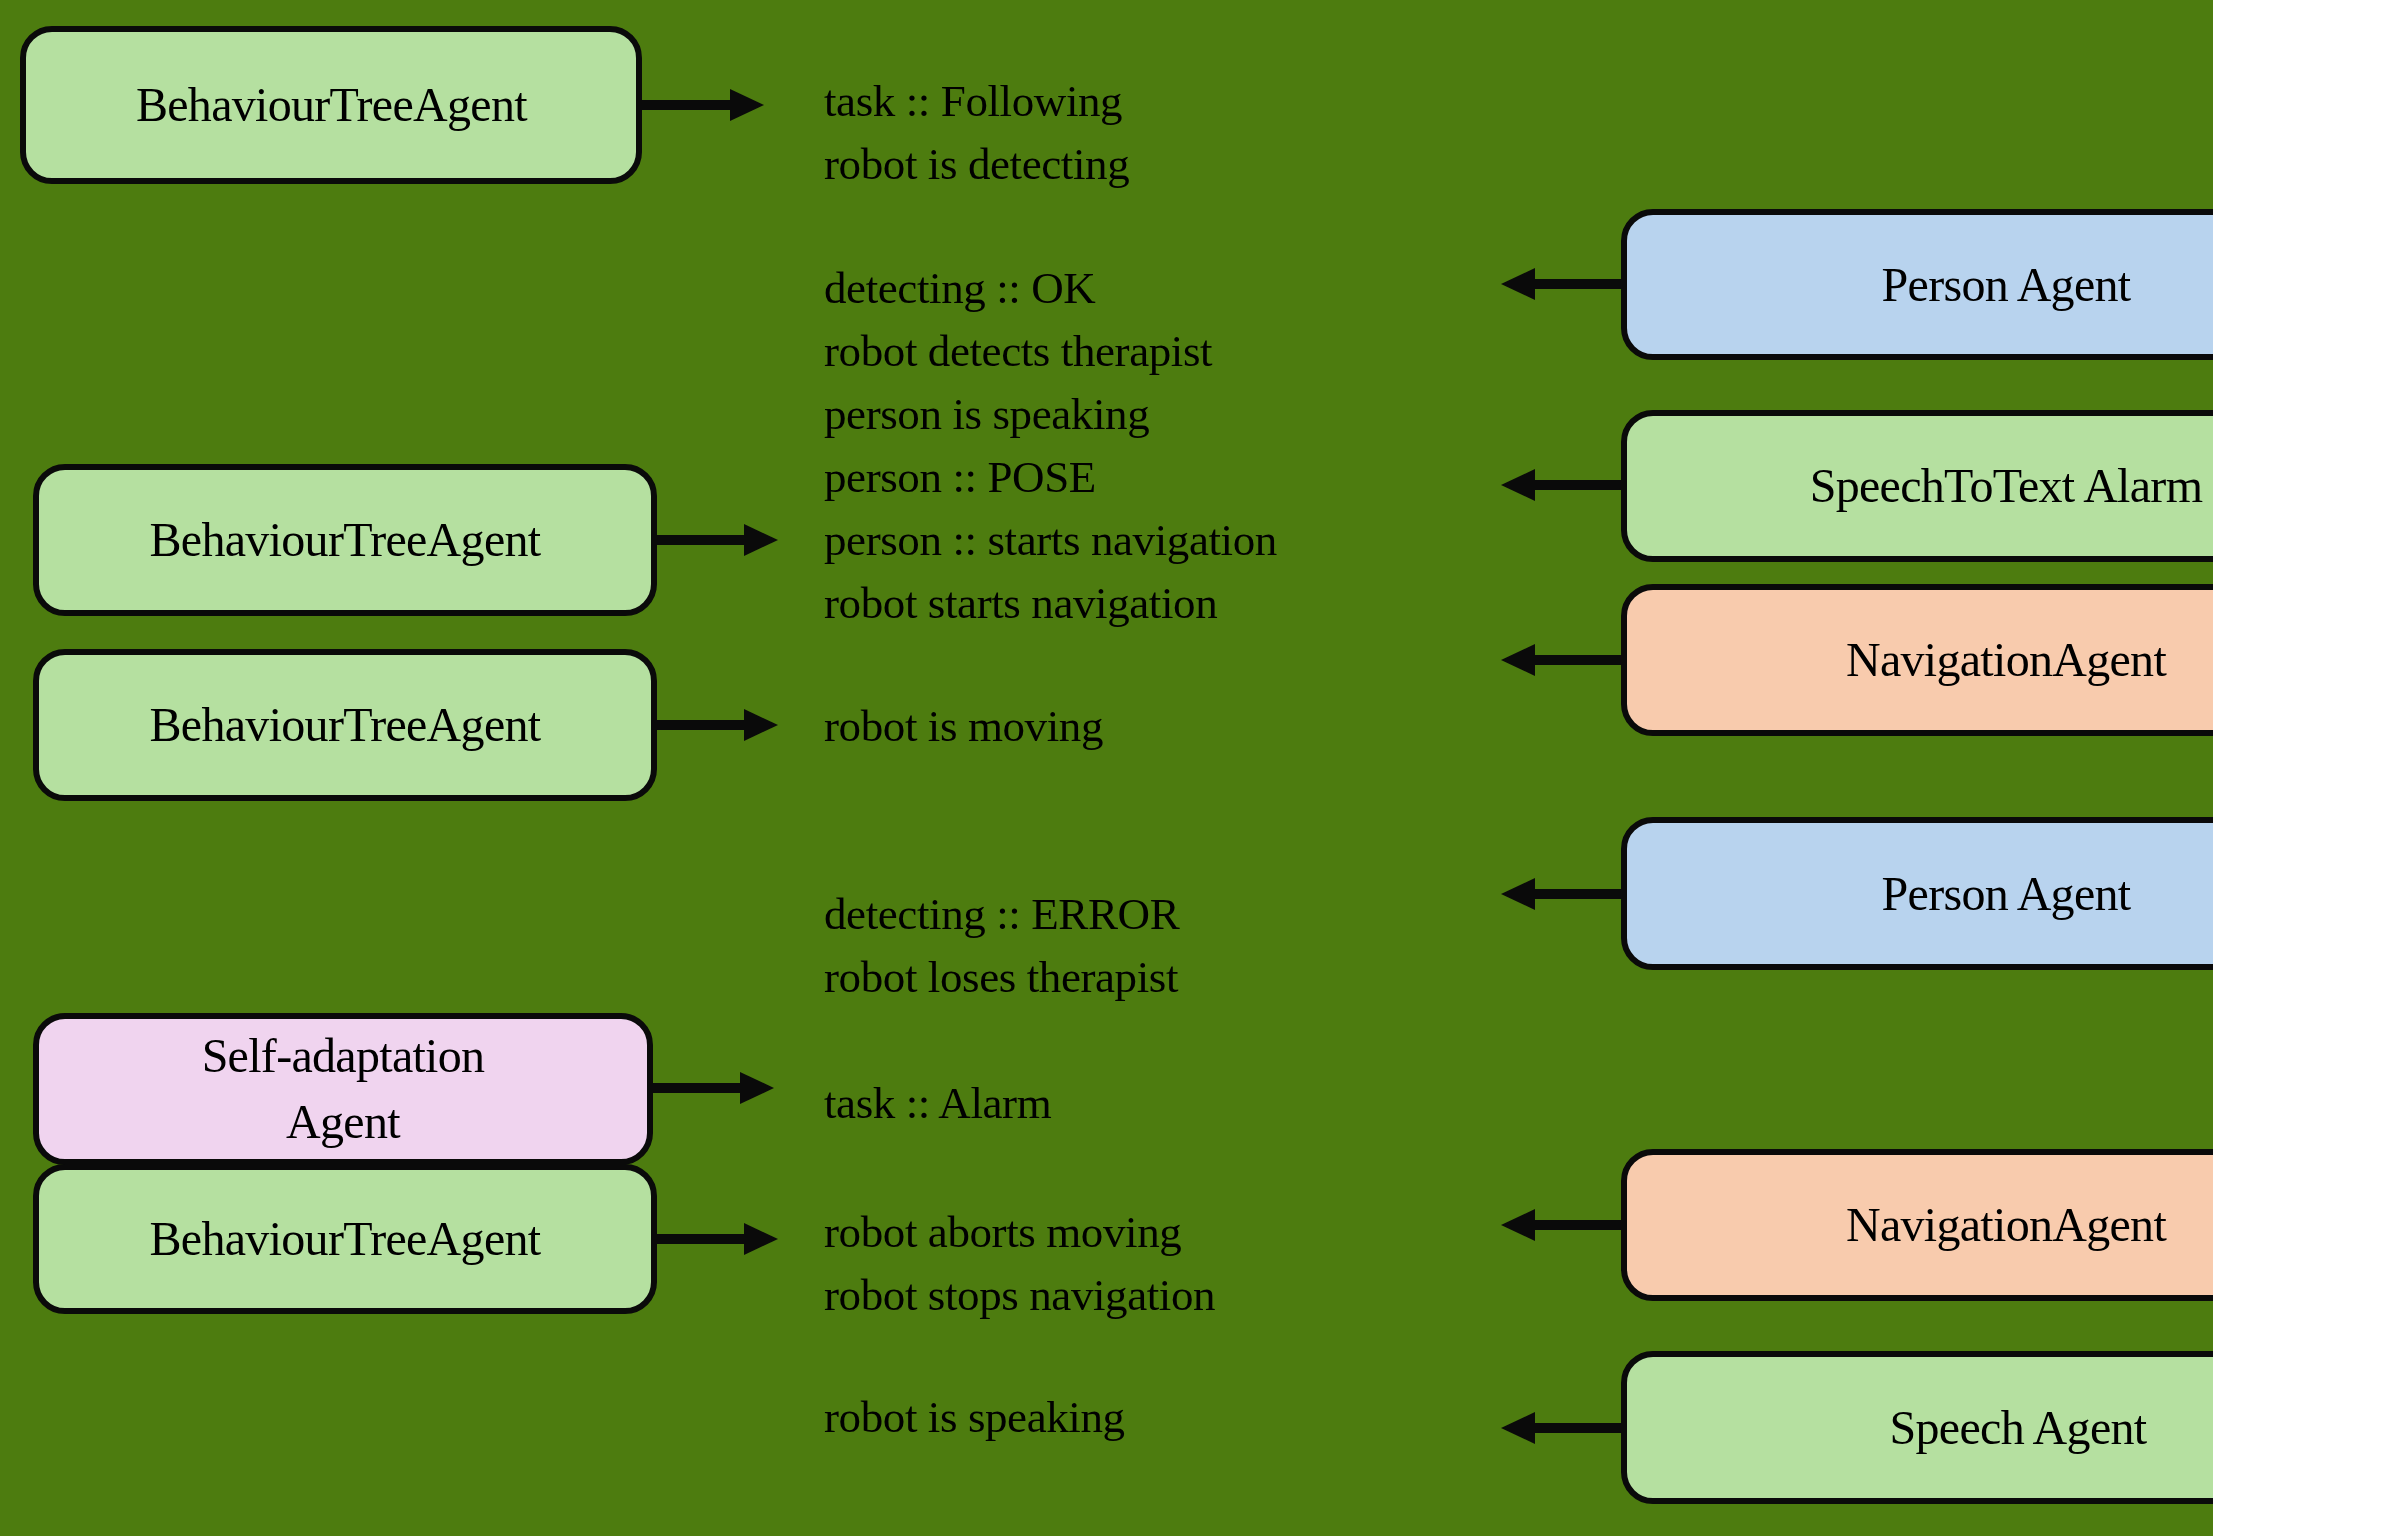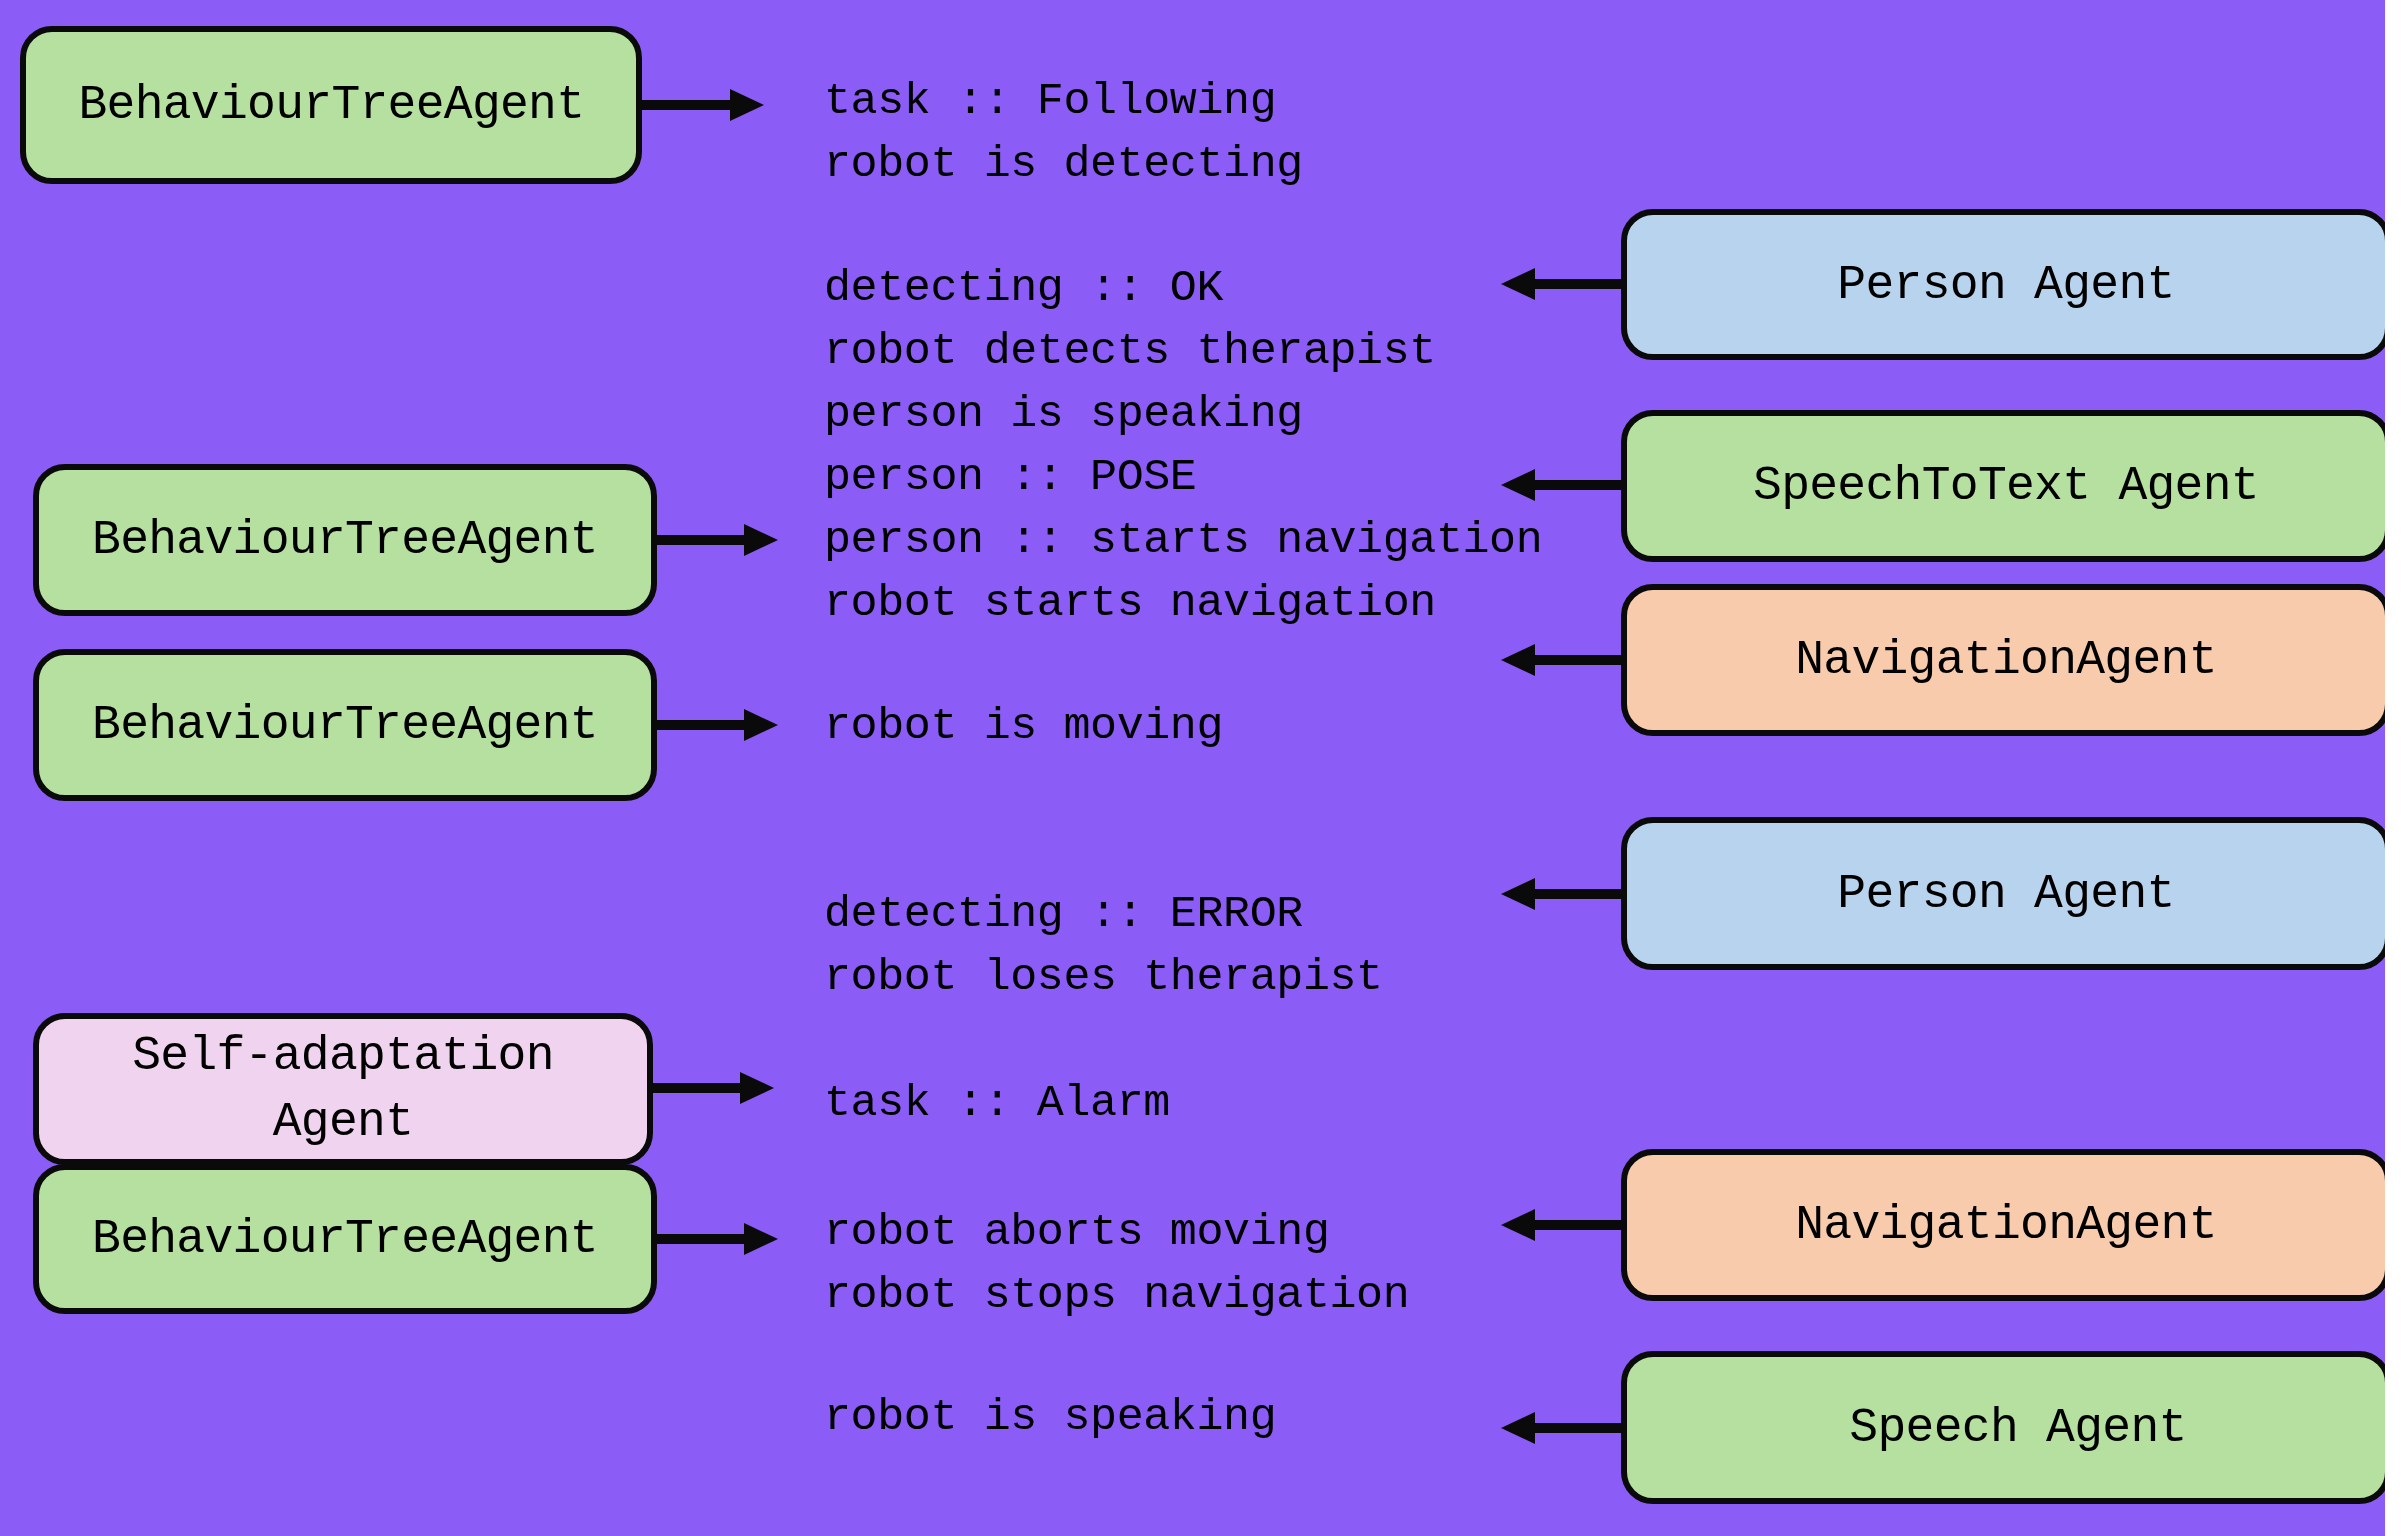--- a/index.html
+++ b/index.html
@@ -1,21 +1,21 @@
 <!DOCTYPE html>
 <html style="font-size:11.7px"><head>
 <meta charset="utf-8">
 <style>
   html, body { margin: 0; padding: 0; background: #ffffff; }
   .stage {
     position: relative;
-    width: 2385px;
+    width: 2213px;
     height: 1537px;
-    background: #8b5cf6;
-    font-family: Liberation Mono, monospace;
+    background: #4d7c0f;
+    font-family: Liberation Serif, serif;
     color: #000000;
     overflow: hidden;
   }
   .box {
     position: absolute;
     border: 6.6px solid #0a0a0a;
     border-radius: 32px;
     display: flex;
     flex-direction: column;
     align-items: center;
@@ -156,21 +156,21 @@
   <div class="arr arr-l" style="left:1501px; top:1412px;">
     <div class="head"></div>
     <div class="shaft"></div>
   </div>
 
   <div class="box" style="left: 1621px; top: 209px; width: 770px; height: 151px; background-color: rgb(184, 211, 238);">
     <span>Person Agent</span>
   </div>
 
   <div class="box" style="left: 1621px; top: 410px; width: 770px; height: 152px; background-color: rgb(181, 224, 160);">
-    <span>SpeechToText Agent</span>
+    <span>SpeechToText Alarm</span>
   </div>
 
   <div class="box" style="left: 1621px; top: 584px; width: 770px; height: 152px; background-color: rgb(248, 203, 173);">
     <span>NavigationAgent</span>
   </div>
 
   <div class="box" style="left: 1621px; top: 817px; width: 770px; height: 153px; background-color: rgb(184, 211, 238);">
     <span>Person Agent</span>
   </div>
 

